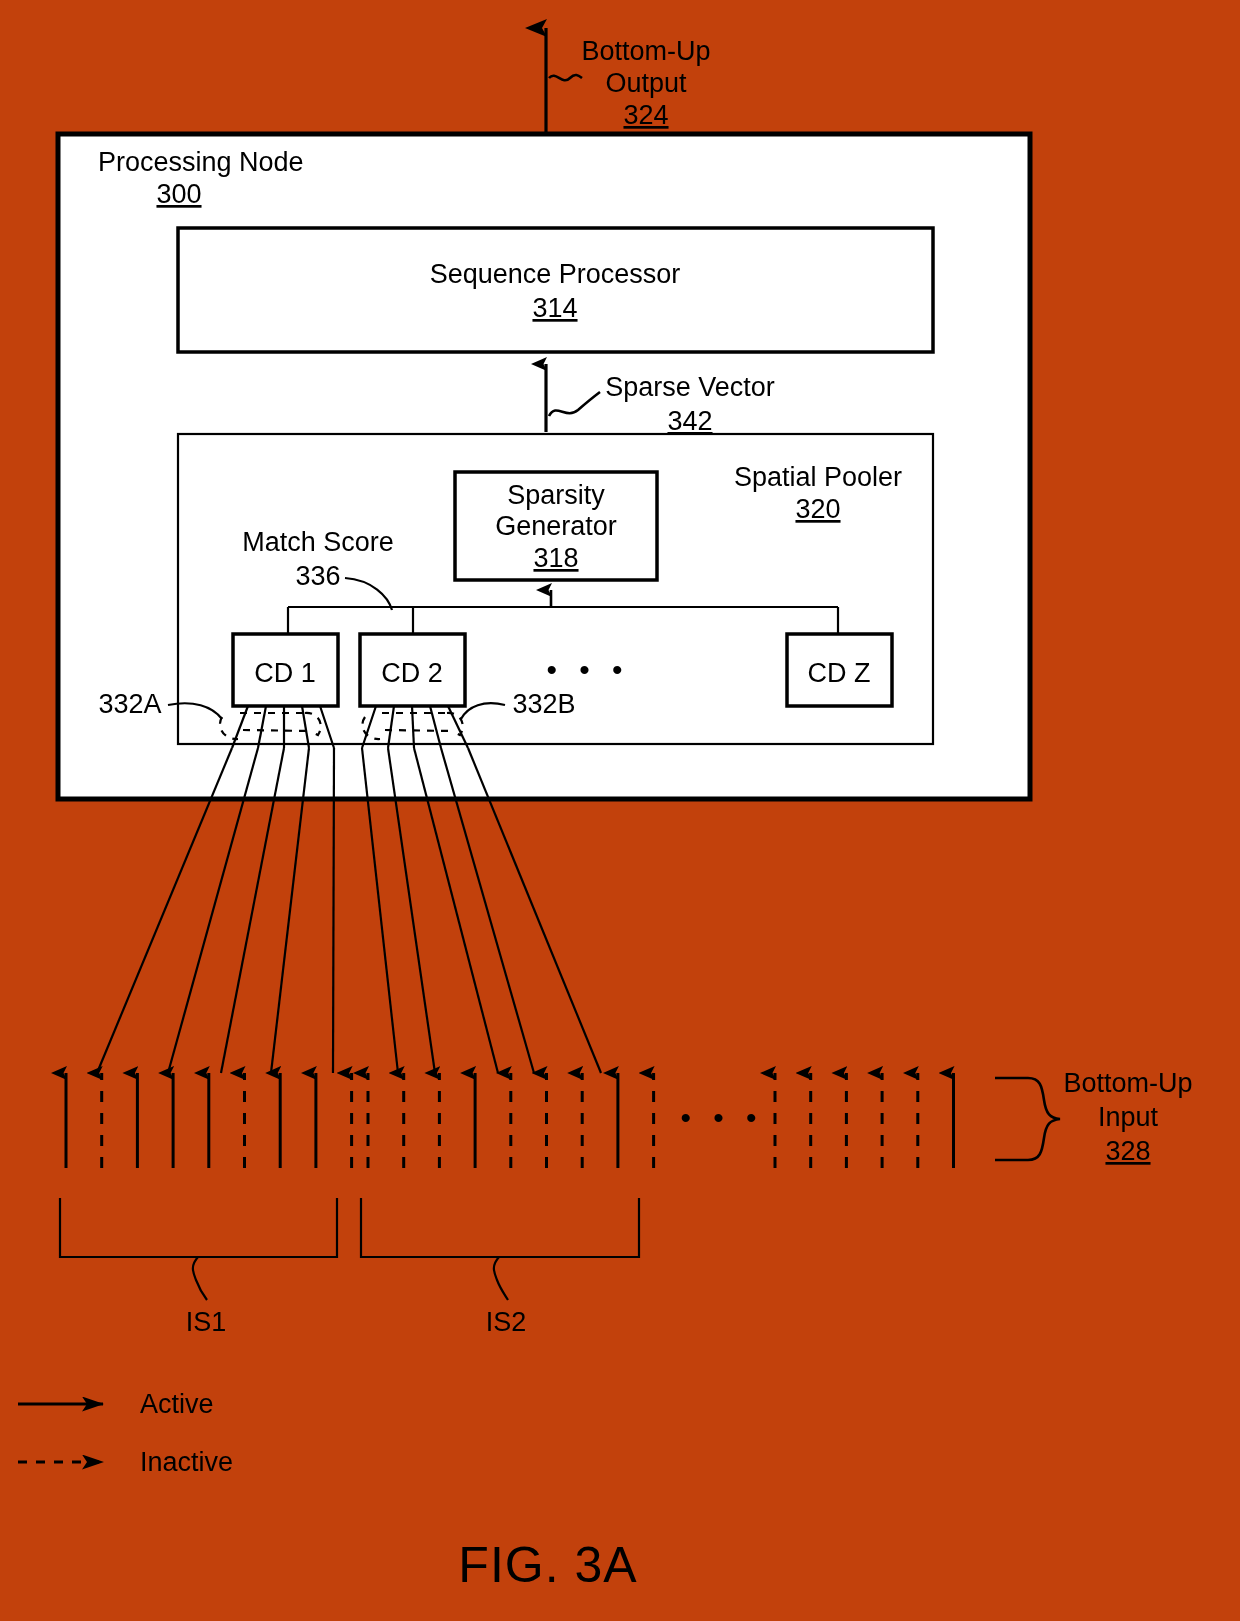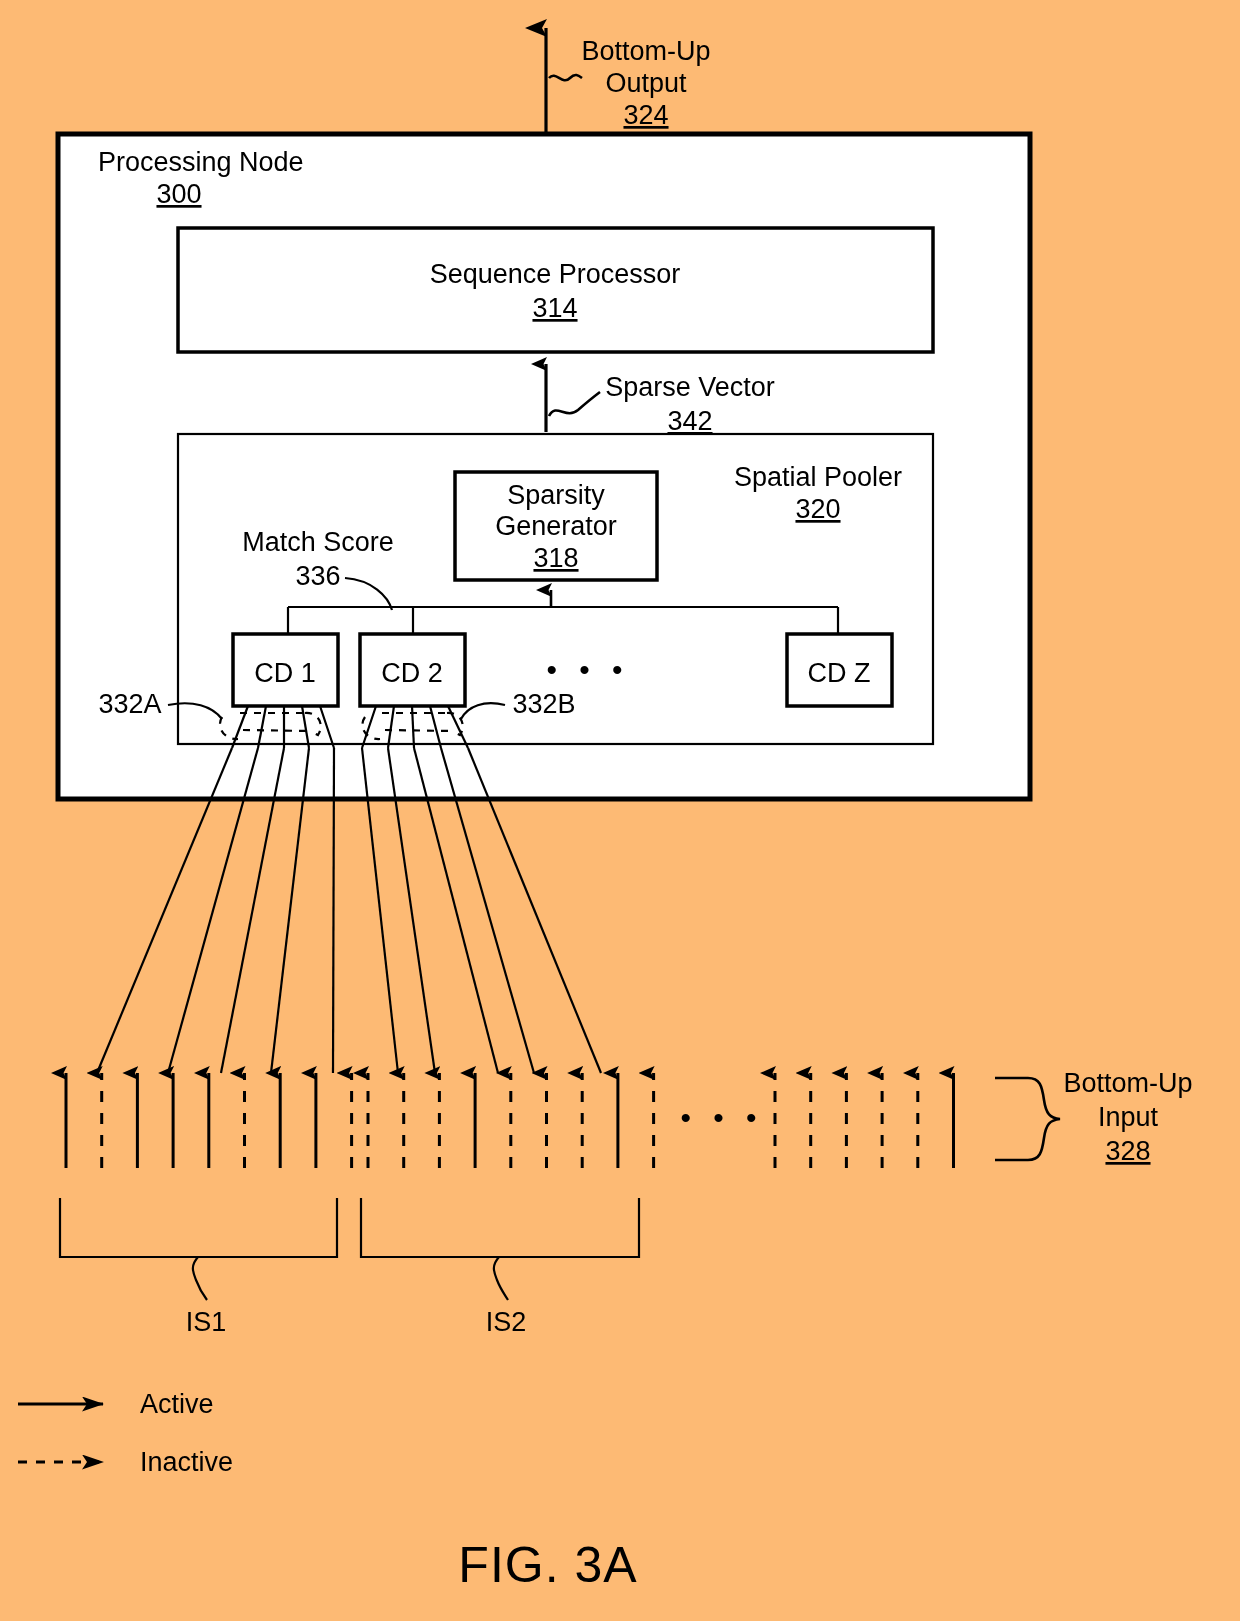--- a/index.html
+++ b/index.html
@@ -8,21 +8,21 @@
     background: #ffffff;
   }
   body {
     font-family: "Liberation Sans", sans-serif;
     color: #000000;
   }
   #page {
     position: relative;
     width: 1240px;
     height: 1621px;
-    background: #fdba74;
+    background: #c2410c;
     overflow: hidden;
   }
   #figure-svg {
     position: absolute;
     left: 0;
     top: 0;
     width: 1240px;
     height: 1621px;
   }
   .lbl {

